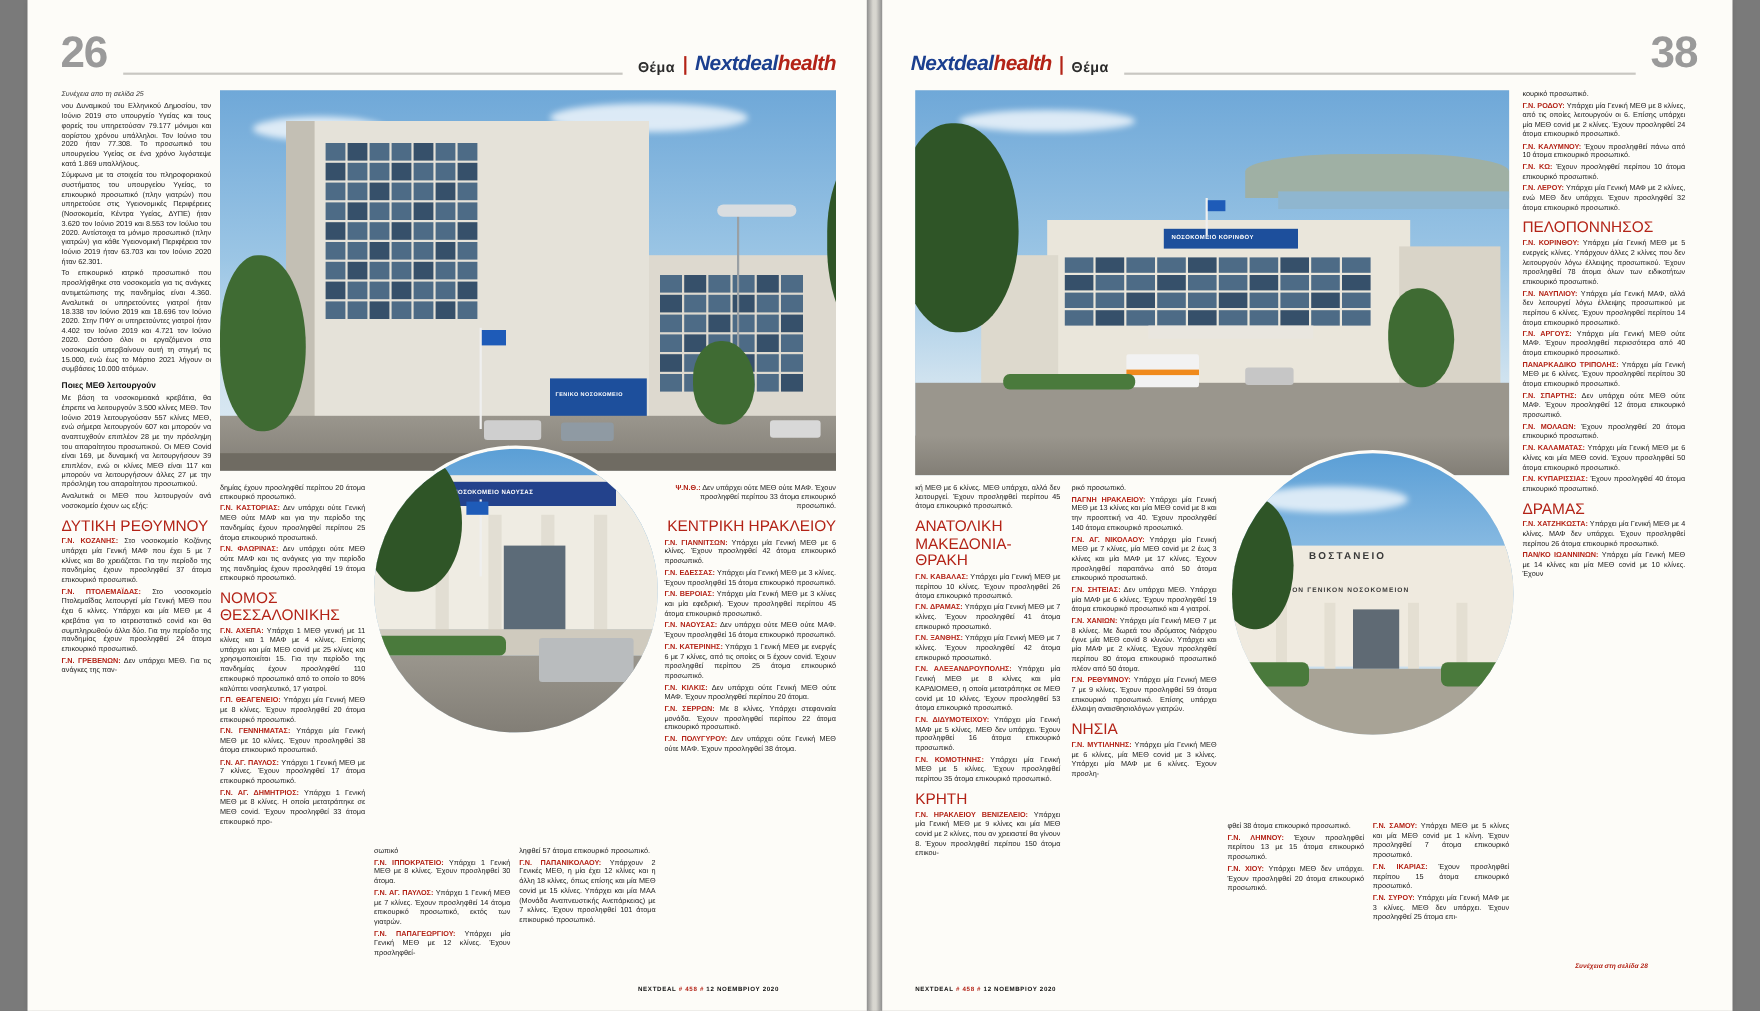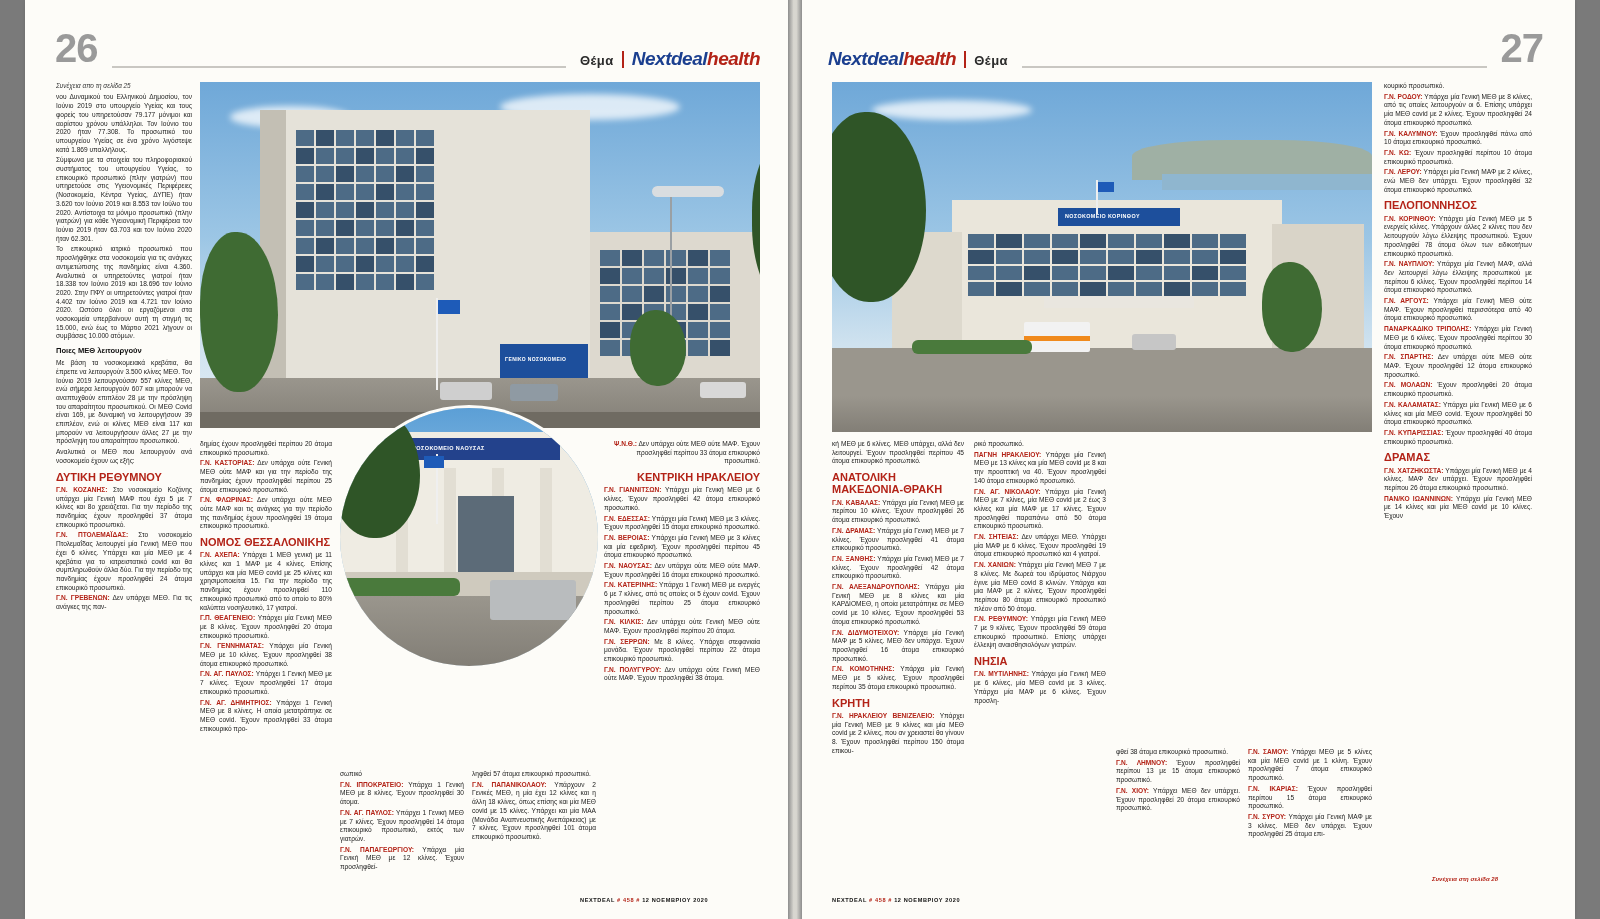--- a/index.html
+++ b/index.html
@@ -83,22 +83,22 @@
   }
   .col p { margin: 0 0 2px 0; }
   .contin {
     font-style: italic;
     font-size: 6.4px;
     color: #333;
     margin-bottom: 3px;
   }
   .sec-red {
     color: #b32317;
-    font-weight: bold;
-    font-size: 11px;
+    font-weight: normal;
+    font-size: 14px;
     margin: 5px 0 3px 0;
     line-height: 1.12;
     text-align: left;
   }
   .sec-red.right { text-align: right; }
   .ent { margin: 0 0 2px 0; }
   .ent .nm { color: #b32317; font-weight: bold; }
   .q-head {
     font-weight: bold;
     color: #111;
@@ -195,21 +195,21 @@
   </div>
 
   <div class="masthead" id="mast-right">
     <div class="logo">
       <span class="nx">Next</span><span class="dl">deal</span><span class="hl">health</span>
     </div>
     <div class="mast-theme">
       <span class="mast-bar"></span><span>Θέμα</span>
     </div>
     <div class="mast-rule"></div>
-    <div class="folio">27</div>
+    <div class="folio">38</div>
   </div>
 
   <div class="photo rect" style="left:200px; top:82px; width:560px; height:346px;">
     <div class="sky"></div>
     <div class="cloud" style="left:30px; top:24px; width:120px; height:22px;"></div>
     <div class="cloud" style="left:300px; top:12px; width:180px; height:26px;"></div>
 
     <div class="bldg" style="left:60px; top:28px; width:330px; height:300px; background:#e5e2d9;"></div>
     <div class="bldg-shade" style="left:60px; top:28px; width:26px; height:300px;"></div>
     <div class="bldg" style="left:390px; top:150px; width:175px; height:178px; background:#ddd9cf;"></div>
@@ -416,20 +416,36 @@
       <div class="amb-stripe" style="left:0; top:14px; width:66px; height:5px;"></div>
     </div>
     <div class="car" style="left:300px; top:252px; width:44px; height:16px; background:#c6c6c6;"></div>
     <div class="tree d" style="left:-16px; top:30px; width:110px; height:190px;"></div>
     <div class="tree" style="left:430px; top:180px; width:60px; height:90px;"></div>
     <div class="hedge" style="left:80px; top:258px; width:120px; height:14px;"></div>
     <div class="flagpole" style="left:264px; top:98px; height:34px;"></div>
     <div class="flag" style="left:266px; top:100px; width:16px; height:10px;"></div>
   </div>
 
+  <div class="circle" style="left:1120px; top:412px; width:256px; height:256px;">
+    <div class="sky2"></div>
+    <div class="cloud" style="left:20px; top:30px; width:140px; height:24px;"></div>
+    <div class="bldg" style="left:0; top:84px; width:256px; height:110px; background:#efeadf;"></div>
+    <div class="sign-text" style="left:70px; top:88px; color:#3a3a3a; font-size:9px; letter-spacing:2px;">ΒΟΣΤΑΝΕΙΟ</div>
+    <div class="sign-text" style="left:42px; top:122px; color:#3a3a3a; font-size:6px; letter-spacing:1px;">ΙΕΡΟΝ ΓΕΝΙΚΟΝ ΝΟΣΟΚΟΜΕΙΟΝ</div>
+    <div class="col-strip" style="left:40px; top:136px; width:10px; height:60px; background:#e4dfd2;"></div>
+    <div class="col-strip" style="left:84px; top:136px; width:10px; height:60px; background:#e4dfd2;"></div>
+    <div class="col-strip" style="left:160px; top:136px; width:10px; height:60px; background:#e4dfd2;"></div>
+    <div class="col-strip" style="left:204px; top:136px; width:10px; height:60px; background:#e4dfd2;"></div>
+    <div class="door" style="left:110px; top:142px; width:42px; height:54px; background:#5f6a74;"></div>
+    <div class="ground" style="height:60px; background:#a8a396;"></div>
+    <div class="hedge" style="left:0px; top:190px; width:70px; height:22px;"></div>
+    <div class="hedge" style="left:190px; top:190px; width:66px; height:22px;"></div>
+    <div class="tree d" style="left:-14px; top:40px; width:70px; height:120px;"></div>
+  </div>
 
   <div class="col" id="L1" style="left:56px; top:82px; width:136px; height:790px;">
     <div class="contin">Συνέχεια απο τη σελίδα 25</div>
     <p>νου Δυναμικού του Ελληνικού Δημοσίου, τον Ιούνιο 2019 στο υπουργείο Υγείας και τους φορείς του υπηρετούσαν 79.177 μόνιμοι και αορίστου χρόνου υπάλληλοι. Τον Ιούνιο του 2020 ήταν 77.308. Το προσωπικό του υπουργείου Υγείας σε ένα χρόνο λιγόστεψε κατά 1.869 υπαλλήλους.</p>
     <p>Σύμφωνα με τα στοιχεία του πληροφοριακού συστήματος του υπουργείου Υγείας, το επικουρικό προσωπικό (πλην γιατρών) που υπηρετούσε στις Υγειονομικές Περιφέρειες (Νοσοκομεία, Κέντρα Υγείας, ΔΥΠΕ) ήταν 3.620 τον Ιούνιο 2019 και 8.553 τον Ιούλιο του 2020. Αντίστοιχα τα μόνιμο προσωπικό (πλην γιατρών) για κάθε Υγειονομική Περιφέρεια τον Ιούνιο 2019 ήταν 63.703 και τον Ιούνιο 2020 ήταν 62.301.</p>
     <p>Το επικουρικό ιατρικό προσωπικό που προσλήφθηκε στα νοσοκομεία για τις ανάγκες αντιμετώπισης της πανδημίας είναι 4.360. Αναλυτικά οι υπηρετούντες γιατροί ήταν 18.338 τον Ιούνιο 2019 και 18.696 τον Ιούνιο 2020. Στην ΠΦΥ οι υπηρετούντες γιατροί ήταν 4.402 τον Ιούνιο 2019 και 4.721 τον Ιούνιο 2020. Ωστόσο όλοι οι εργαζόμενοι στα νοσοκομεία υπερβαίνουν αυτή τη στιγμή τις 15.000, ενώ έως το Μάρτιο 2021 λήγουν οι συμβάσεις 10.000 ατόμων.</p>
     <div class="q-head">Ποιες ΜΕΘ λειτουργούν</div>
     <p>Με βάση τα νοσοκομειακά κρεβάτια, θα έπρεπε να λειτουργούν 3.500 κλίνες ΜΕΘ. Τον Ιούνιο 2019 λειτουργούσαν 557 κλίνες ΜΕΘ, ενώ σήμερα λειτουργούν 607 και μπορούν να αναπτυχθούν επιπλέον 28 με την πρόσληψη του απαραίτητου προσωπικού. Οι ΜΕΘ Covid είναι 169, με δυναμική να λειτουργήσουν 39 επιπλέον, ενώ οι κλίνες ΜΕΘ είναι 117 και μπορούν να λειτουργήσουν άλλες 27 με την πρόσληψη του απαραίτητου προσωπικού.</p>
     <p>Αναλυτικά οι ΜΕΘ που λειτουργούν ανά νοσοκομείο έχουν ως εξής:</p>
     <div class="sec-red">ΔΥΤΙΚΗ ΡΕΘΥΜΝΟΥ</div>

